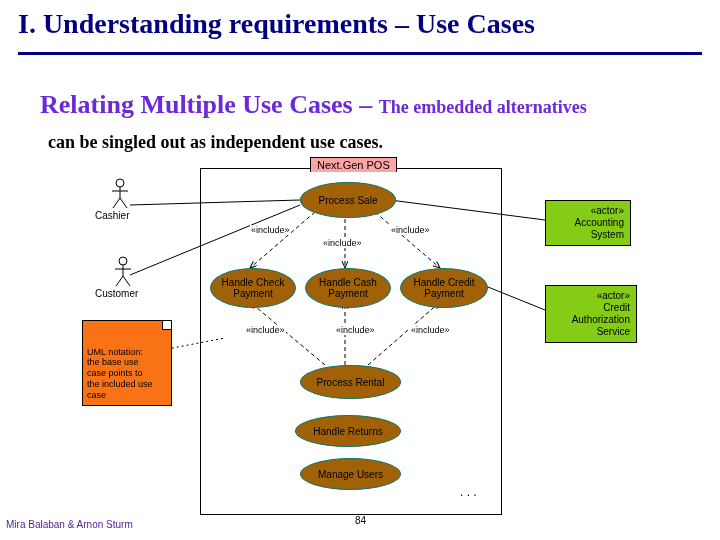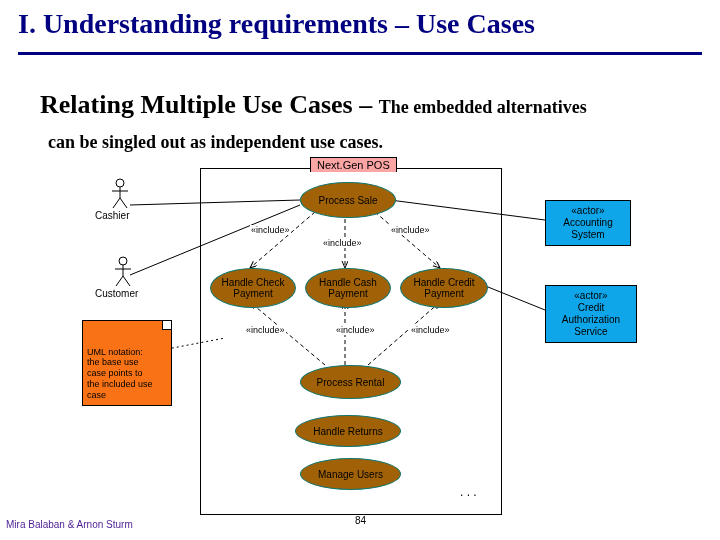--- a/index.html
+++ b/index.html
@@ -1,32 +1,32 @@
 <!DOCTYPE html>
 <html><head>
 <meta charset="utf-8">
 <style>
   html,body{margin:0;padding:0;width:720px;height:540px;background:#fff;font-family:"Times New Roman",serif;overflow:hidden}
   .slide{position:relative;width:604px;height:540px}
   .title{position:absolute;left:18px;top:8px;font-size:28px;font-weight:bold;color:#000080}
   .rule{position:absolute;left:18px;top:52px;width:684px;height:0;border-top:3px solid #000080}
-  .sub{position:absolute;left:40px;top:90px;width:650px;font-size:22px;color:#000000}
+  .sub{position:absolute;left:40px;top:90px;width:650px;font-size:22px;color:#6d28d9}
   .sub .b{font-weight:bold;font-size:26px}
   .sub .s{font-size:18px;font-weight:bold}
   .sub2{position:absolute;left:48px;top:132px;font-size:18px;font-weight:bold;color:#000}
   .footer{position:absolute;left:6px;bottom:10px;font-size:10px;font-family:Arial,sans-serif;color:#4c1d95}
   .pageno{position:absolute;left:355px;bottom:14px;font-size:10px;font-family:Arial,sans-serif;color:#000}
   
   .diagram{position:absolute;left:90px;top:160px;width:560px;height:360px;font-family:Arial,sans-serif;font-size:11px;color:#000}
   .frame{position:absolute;border:1px solid #000}
   .tab{position:absolute;border:1px solid #000;border-bottom:none;background:#fca5a5;padding:1px 6px;font-size:11px}
   .uc{position:absolute;border:1px solid #0f766e;border-radius:50%/50%;background:#a16207;display:flex;align-items:center;justify-content:center;text-align:center;font-size:10px;padding:2px;line-height:1.1}
   .actor{position:absolute;font-size:10px}
   .actor svg{display:block;margin:0 auto}
-  .extbox{position:absolute;border:1px solid #000;background:#0ea5e9;padding:4px 6px;font-size:10px;text-align:center;line-height:1.2}
+  .extbox{position:absolute;border:1px solid #000;background:#84cc16;padding:4px 6px;font-size:10px;text-align:right;line-height:1.2}
   .note{position:absolute;border:1px solid #000;background:#f97316;padding:4px;font-size:9px;line-height:1.2}
   .note .ear{position:absolute;right:0;top:0;width:8px;height:8px;border-left:1px solid #000;border-bottom:1px solid #000;background:#fff}
   .lbl{position:absolute;font-size:9px;background:#fff;padding:0 1px}
   .dots{position:absolute;font-size:12px}
   svg.lines{position:absolute;left:0;top:0;width:560px;height:360px;pointer-events:none}
 </style>
 </head>
 <body>
 
 <div class="slide">

